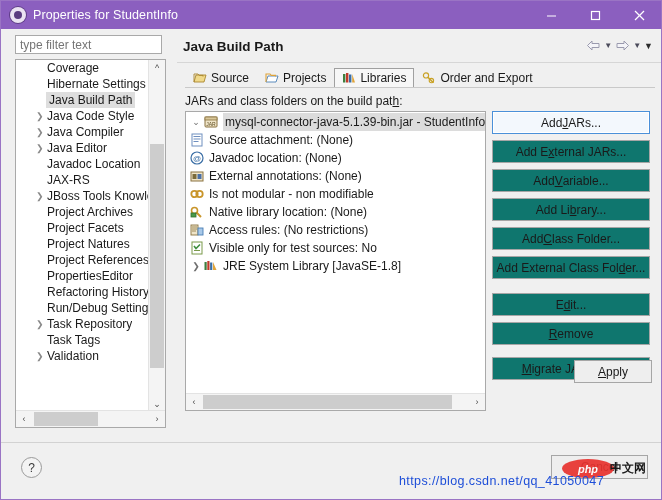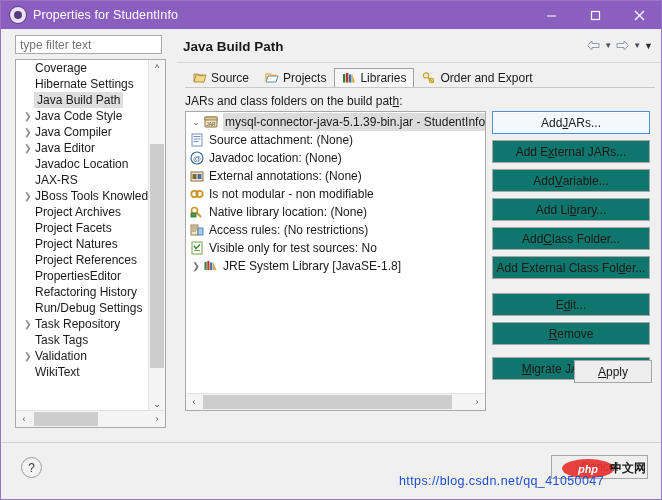--- a/index.html
+++ b/index.html
@@ -81,20 +81,21 @@
     width: 151px; height: 369px;
     box-sizing: border-box;
     border: 1px solid #a9a9a9;
     background: #ffffff;
     overflow: hidden;
   }
   #tree-items {
     position: absolute; left: 0; top: 0;
     width: 134px; height: 352px;
     overflow: hidden;
+    padding-left: 12px;
   }
   .tree-row {
     height: 16px; line-height: 16px;
     font-size: 12px; color: #1a1a1a;
     white-space: nowrap;
     display: flex; align-items: center;
     padding-left: 6px;
   }
   .tree-arrow {
     width: 13px; flex: none;
@@ -446,24 +447,20 @@
               <span class="tree-label">Task Repository</span>
             </div>
             <div class="tree-row">
               <span class="tree-arrow empty">❯</span>
               <span class="tree-label">Task Tags</span>
             </div>
             <div class="tree-row">
               <span class="tree-arrow">❯</span>
               <span class="tree-label">Validation</span>
             </div>
-            <div class="tree-row">
-              <span class="tree-arrow empty">❯</span>
-              <span class="tree-label">WikiText</span>
-            </div>
           </div>
         <div id="left-vscroll">
           <div class="sb-arrow">^</div>
           <div class="thumb"></div>
           <div class="sb-arrow bottom">⌄</div>
         </div>
         <div id="left-hscroll">
           <div class="sb-arrow left-a">‹</div>
           <div class="hthumb"></div>
           <div class="sb-arrow right-a">›</div>

